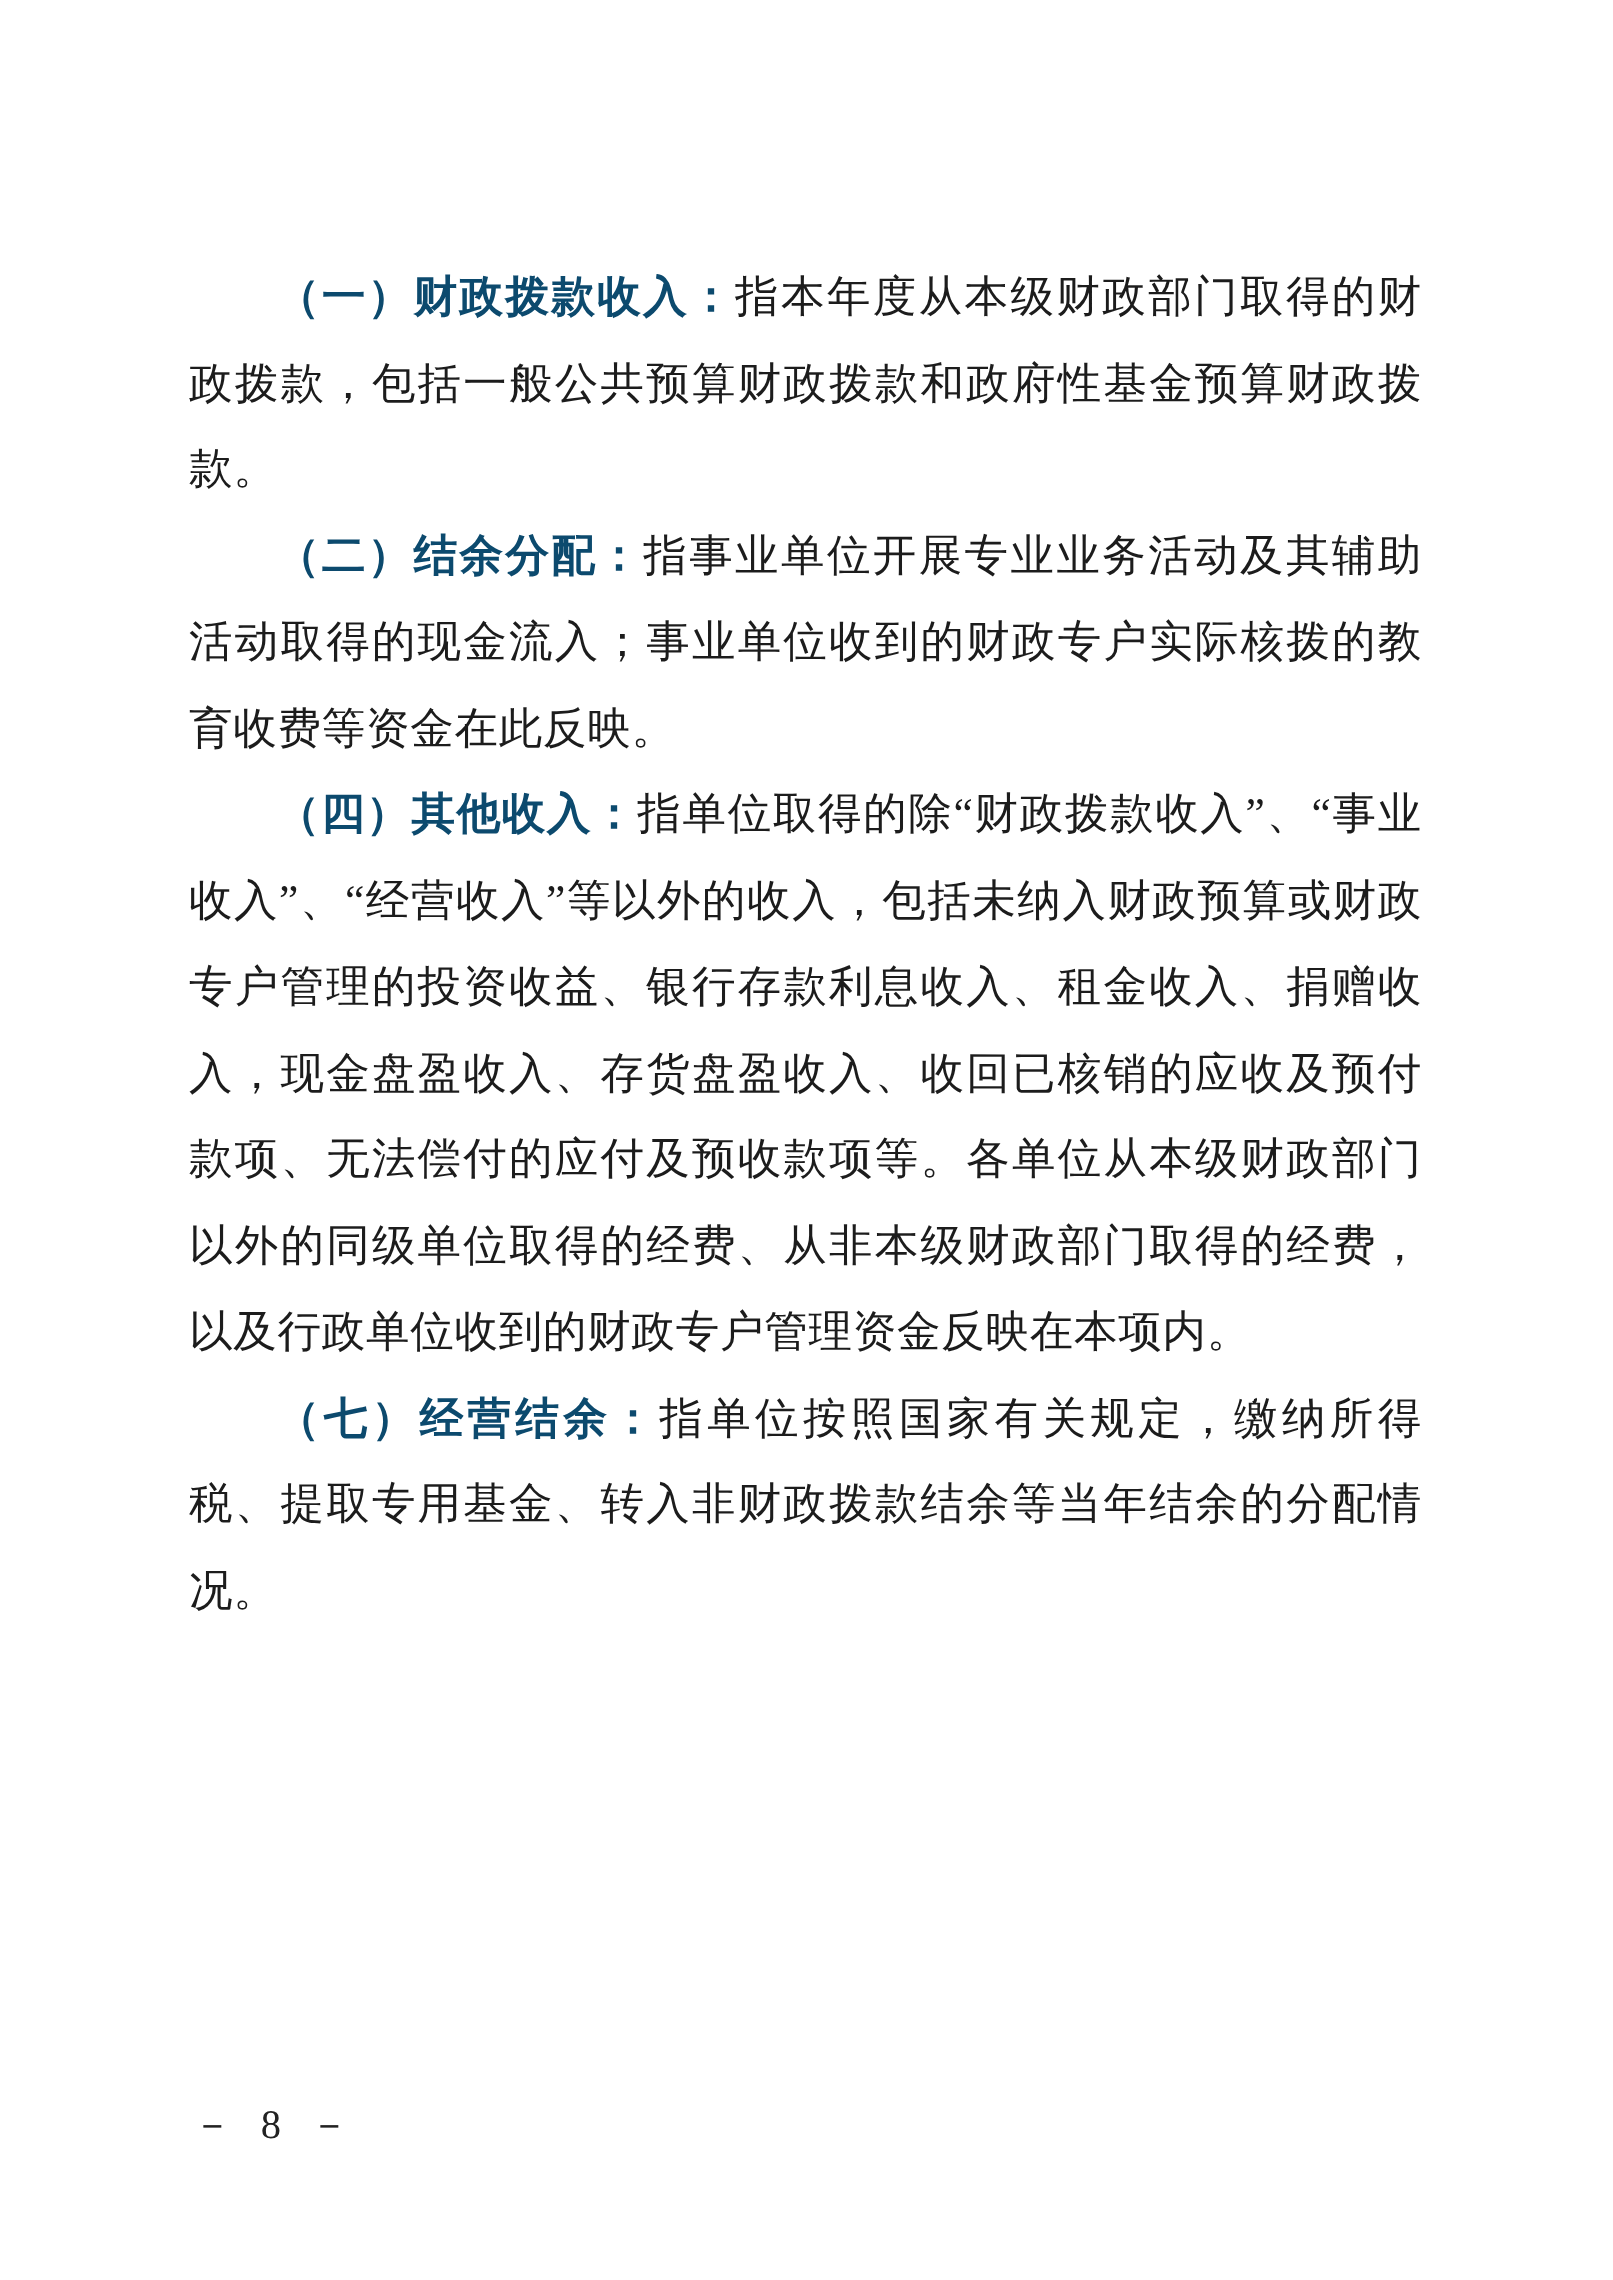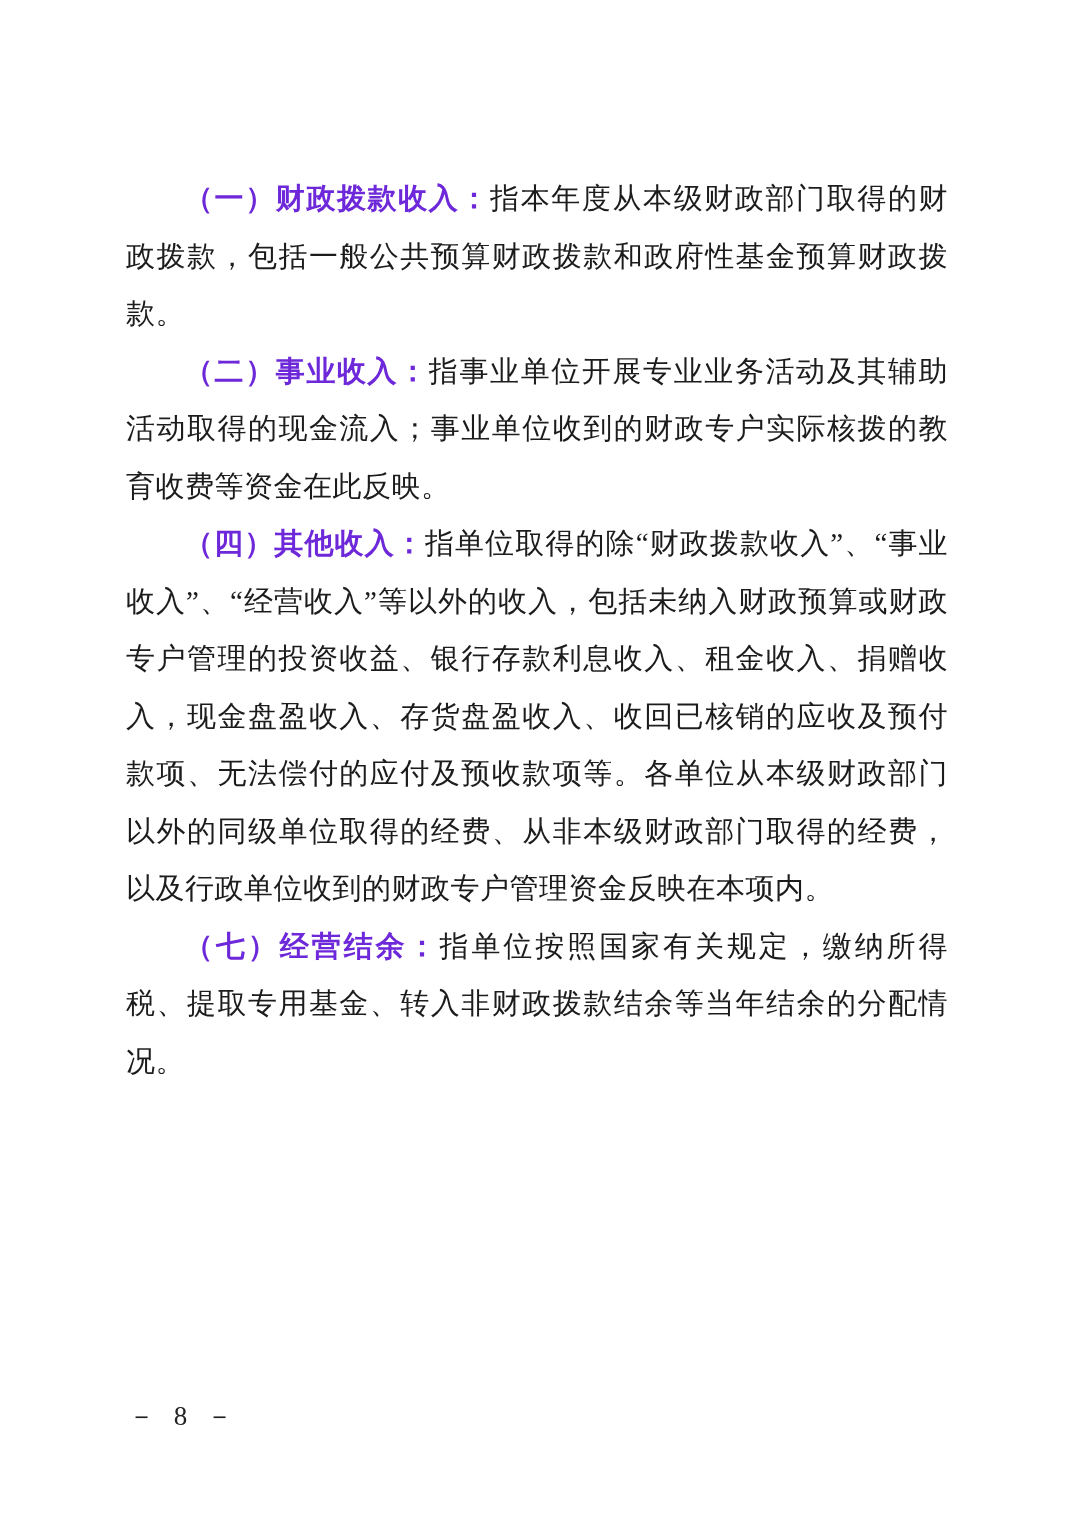--- a/index.html
+++ b/index.html
@@ -27,35 +27,35 @@
     font-size: 29px;
     line-height: 57.5px;
     text-indent: 2em;
     text-align: justify;
     text-justify: inter-character;
     letter-spacing: 0.5px;
     color: #1c1c1c;
   }
   .content p .head {
     font-weight: bold;
-    color: #6d28d9;
+    color: #0c4a6e;
   }
   .footer {
     position: absolute;
     left: 128px;
     top: 1398px;
     font-size: 27px;
     letter-spacing: 6px;
     color: #222222;
   }
 </style>
 </head>
 <body>
 
 <div class="page">
   <div class="content">
     <p><span class="head">（一）财政拨款收入：</span><span>指本年度从本级财政部门取得的财政拨款，包括一般公共预算财政拨款和政府性基金预算财政拨款。</span></p>
-    <p><span class="head">（二）事业收入：</span><span>指事业单位开展专业业务活动及其辅助活动取得的现金流入；事业单位收到的财政专户实际核拨的教育收费等资金在此反映。</span></p>
+    <p><span class="head">（二）结余分配：</span><span>指事业单位开展专业业务活动及其辅助活动取得的现金流入；事业单位收到的财政专户实际核拨的教育收费等资金在此反映。</span></p>
     <p><span class="head">（四）其他收入：</span><span>指单位取得的除“财政拨款收入”、“事业收入”、“经营收入”等以外的收入，包括未纳入财政预算或财政专户管理的投资收益、银行存款利息收入、租金收入、捐赠收入，现金盘盈收入、存货盘盈收入、收回已核销的应收及预付款项、无法偿付的应付及预收款项等。各单位从本级财政部门以外的同级单位取得的经费、从非本级财政部门取得的经费，以及行政单位收到的财政专户管理资金反映在本项内。</span></p>
     <p><span class="head">（七）经营结余：</span><span>指单位按照国家有关规定，缴纳所得税、提取专用基金、转入非财政拨款结余等当年结余的分配情况。</span></p>
   </div>
   <div class="footer">－ 8 －</div>
 </div>
 
 </body></html>

